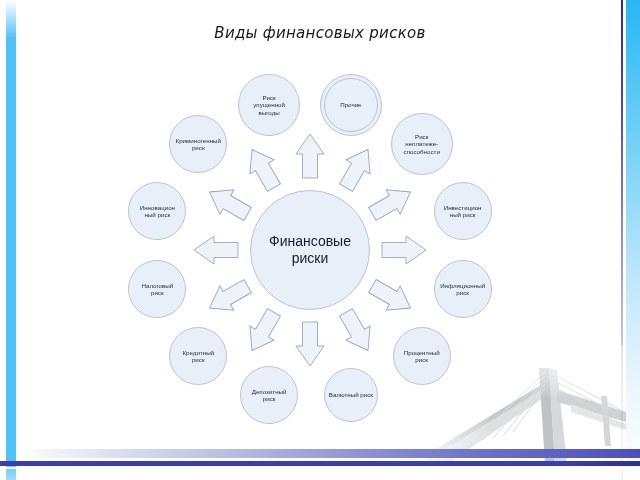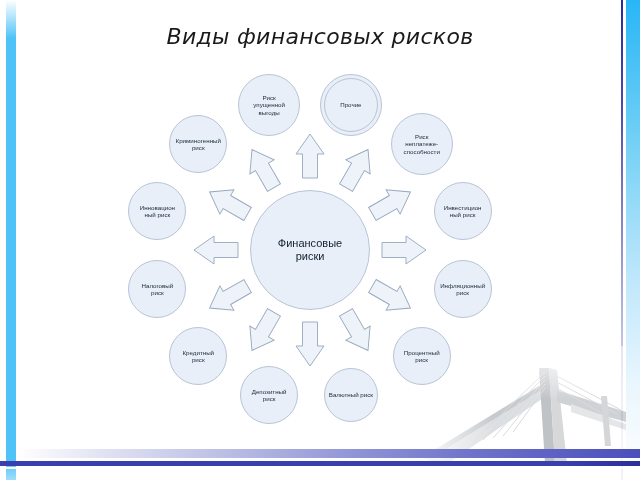--- a/index.html
+++ b/index.html
@@ -37,21 +37,21 @@
   }
   .photo{
     position:absolute;right:14px;bottom:16px;width:205px;height:118px;
     overflow:hidden;opacity:.55;
   }
   .photo svg{display:block;}
 
   
   .title{
     position:absolute;left:0;top:24px;width:640px;text-align:center;
-    font-size:22px;font-style:italic;color:#1a1a1a;letter-spacing:.3px;
+    font-size:15px;font-style:italic;color:#1a1a1a;letter-spacing:.3px;
     font-family:"DejaVu Sans","Liberation Sans",sans-serif;
   }
 
   
   #diagram{position:absolute;left:100px;top:55px;width:440px;height:390px;}
   #ring{position:absolute;left:0;top:0;width:440px;height:390px;}
 
   .node{
     position:absolute;border-radius:50%;
     background:#e9eff8;
@@ -60,21 +60,21 @@
     display:flex;align-items:center;justify-content:center;
     text-align:center;
     color:#20303f;
     line-height:1.18;
     padding:3px;
   }
   .node span{display:block;white-space:pre-line;}
 
   .node-center{
     left:150px;top:135px;width:120px;height:120px;
-    font-size:11px;color:#102030;
+    font-size:14px;color:#102030;
   }
   .node-outer{font-size:6.2px;}
 </style>
 </head>
 <body>
 
 <div id="slide">
 
   <div class="edge-left"></div>
   <div class="edge-right"></div>

